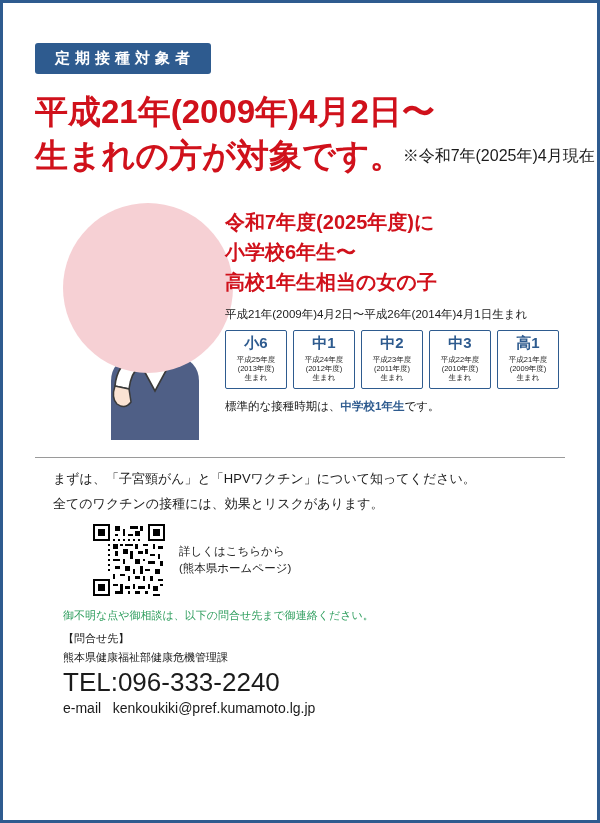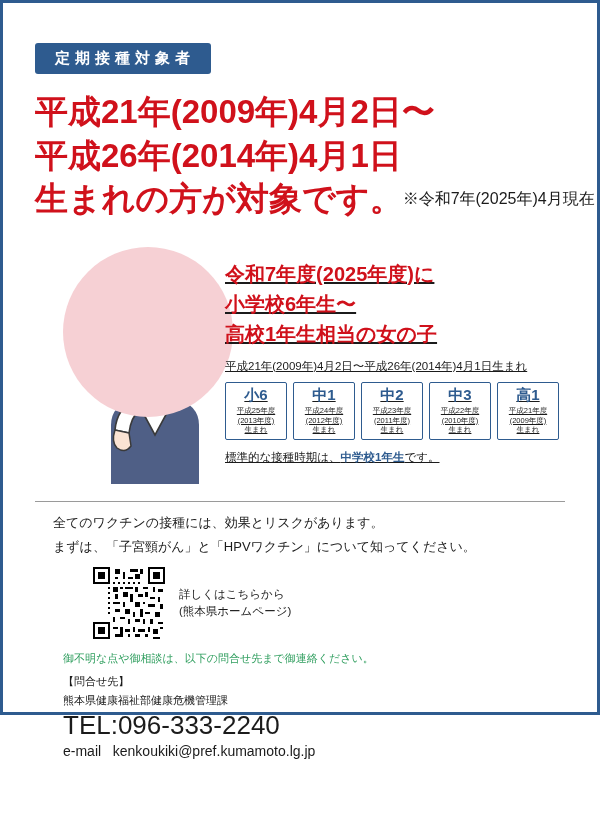--- a/index.html
+++ b/index.html
@@ -11,21 +11,21 @@
     width: 600px;
     height: 823px;
     font-family: "Liberation Sans", sans-serif;
     color: #1b1b1b;
     position: relative;
     overflow: hidden;
   }
   .page {
     position: relative;
     width: 600px;
-    height: 715px;
+    height: 823px;
     box-sizing: border-box;
     border: 3px solid #2e5b8f;
     background: #ffffff;
   }
   .inner {
     position: absolute;
     left: 0; top: 0;
     width: 594px;
     height: 817px;
     box-sizing: border-box;
@@ -79,23 +79,22 @@
     position: absolute;
     left: 0; top: 8px;
     width: 170px; height: 170px;
     background: #f6d0d4;
     border-radius: 50%;
   }
 
   .target {
     position: absolute;
     left: 190px;
-    top: 20px;
+    top: 12px;
     width: 370px;
-    text-decoration: underline;
   }
   .target .t-line {
     color: #d0111b;
     font-size: 20px;
     font-weight: bold;
     line-height: 1.5;
     white-space: nowrap;
   }
   .target .t-sub {
     margin-top: 10px;
@@ -198,21 +197,20 @@
 
 <div class="page">
   <div class="inner">
 
     
     <div class="badge">定期接種対象者</div>
 
     
     <div class="headline">
       <span class="ln">平成21年(2009年)4月2日〜</span>
-      <span class="ln">平成26年(2014年)4月1日</span>
       <span class="ln">
         <span>生まれの方が対象です。</span><span class="note">※令和7年(2025年)4月現在</span>
       </span>
     </div>
 
     
     <div class="mid">
 
       <div class="illus">
         <div class="circle-bg"></div>
@@ -293,22 +291,22 @@
 
         <div class="standard">
           <span>標準的な接種時期は、</span><span class="hl">中学校1年生</span><span>です。</span>
         </div>
       </div>
     </div>
 
     <hr class="divider">
 
     <div class="risk">
+      <p>まずは、「子宮頸がん」と「HPVワクチン」について知ってください。</p>
       <p>全てのワクチンの接種には、効果とリスクがあります。</p>
-      <p>まずは、「子宮頸がん」と「HPVワクチン」について知ってください。</p>
     </div>
 
     <div class="qr-row">
       <svg class="qr" viewBox="0 0 29 29" shape-rendering="crispEdges">
         <rect width="29" height="29" fill="#ffffff"></rect>
         <g fill="#000000">
 
           <rect x="0" y="0" width="7" height="1"></rect>
             <rect x="0" y="6" width="7" height="1"></rect>
           <rect x="0" y="0" width="1" height="7"></rect>

